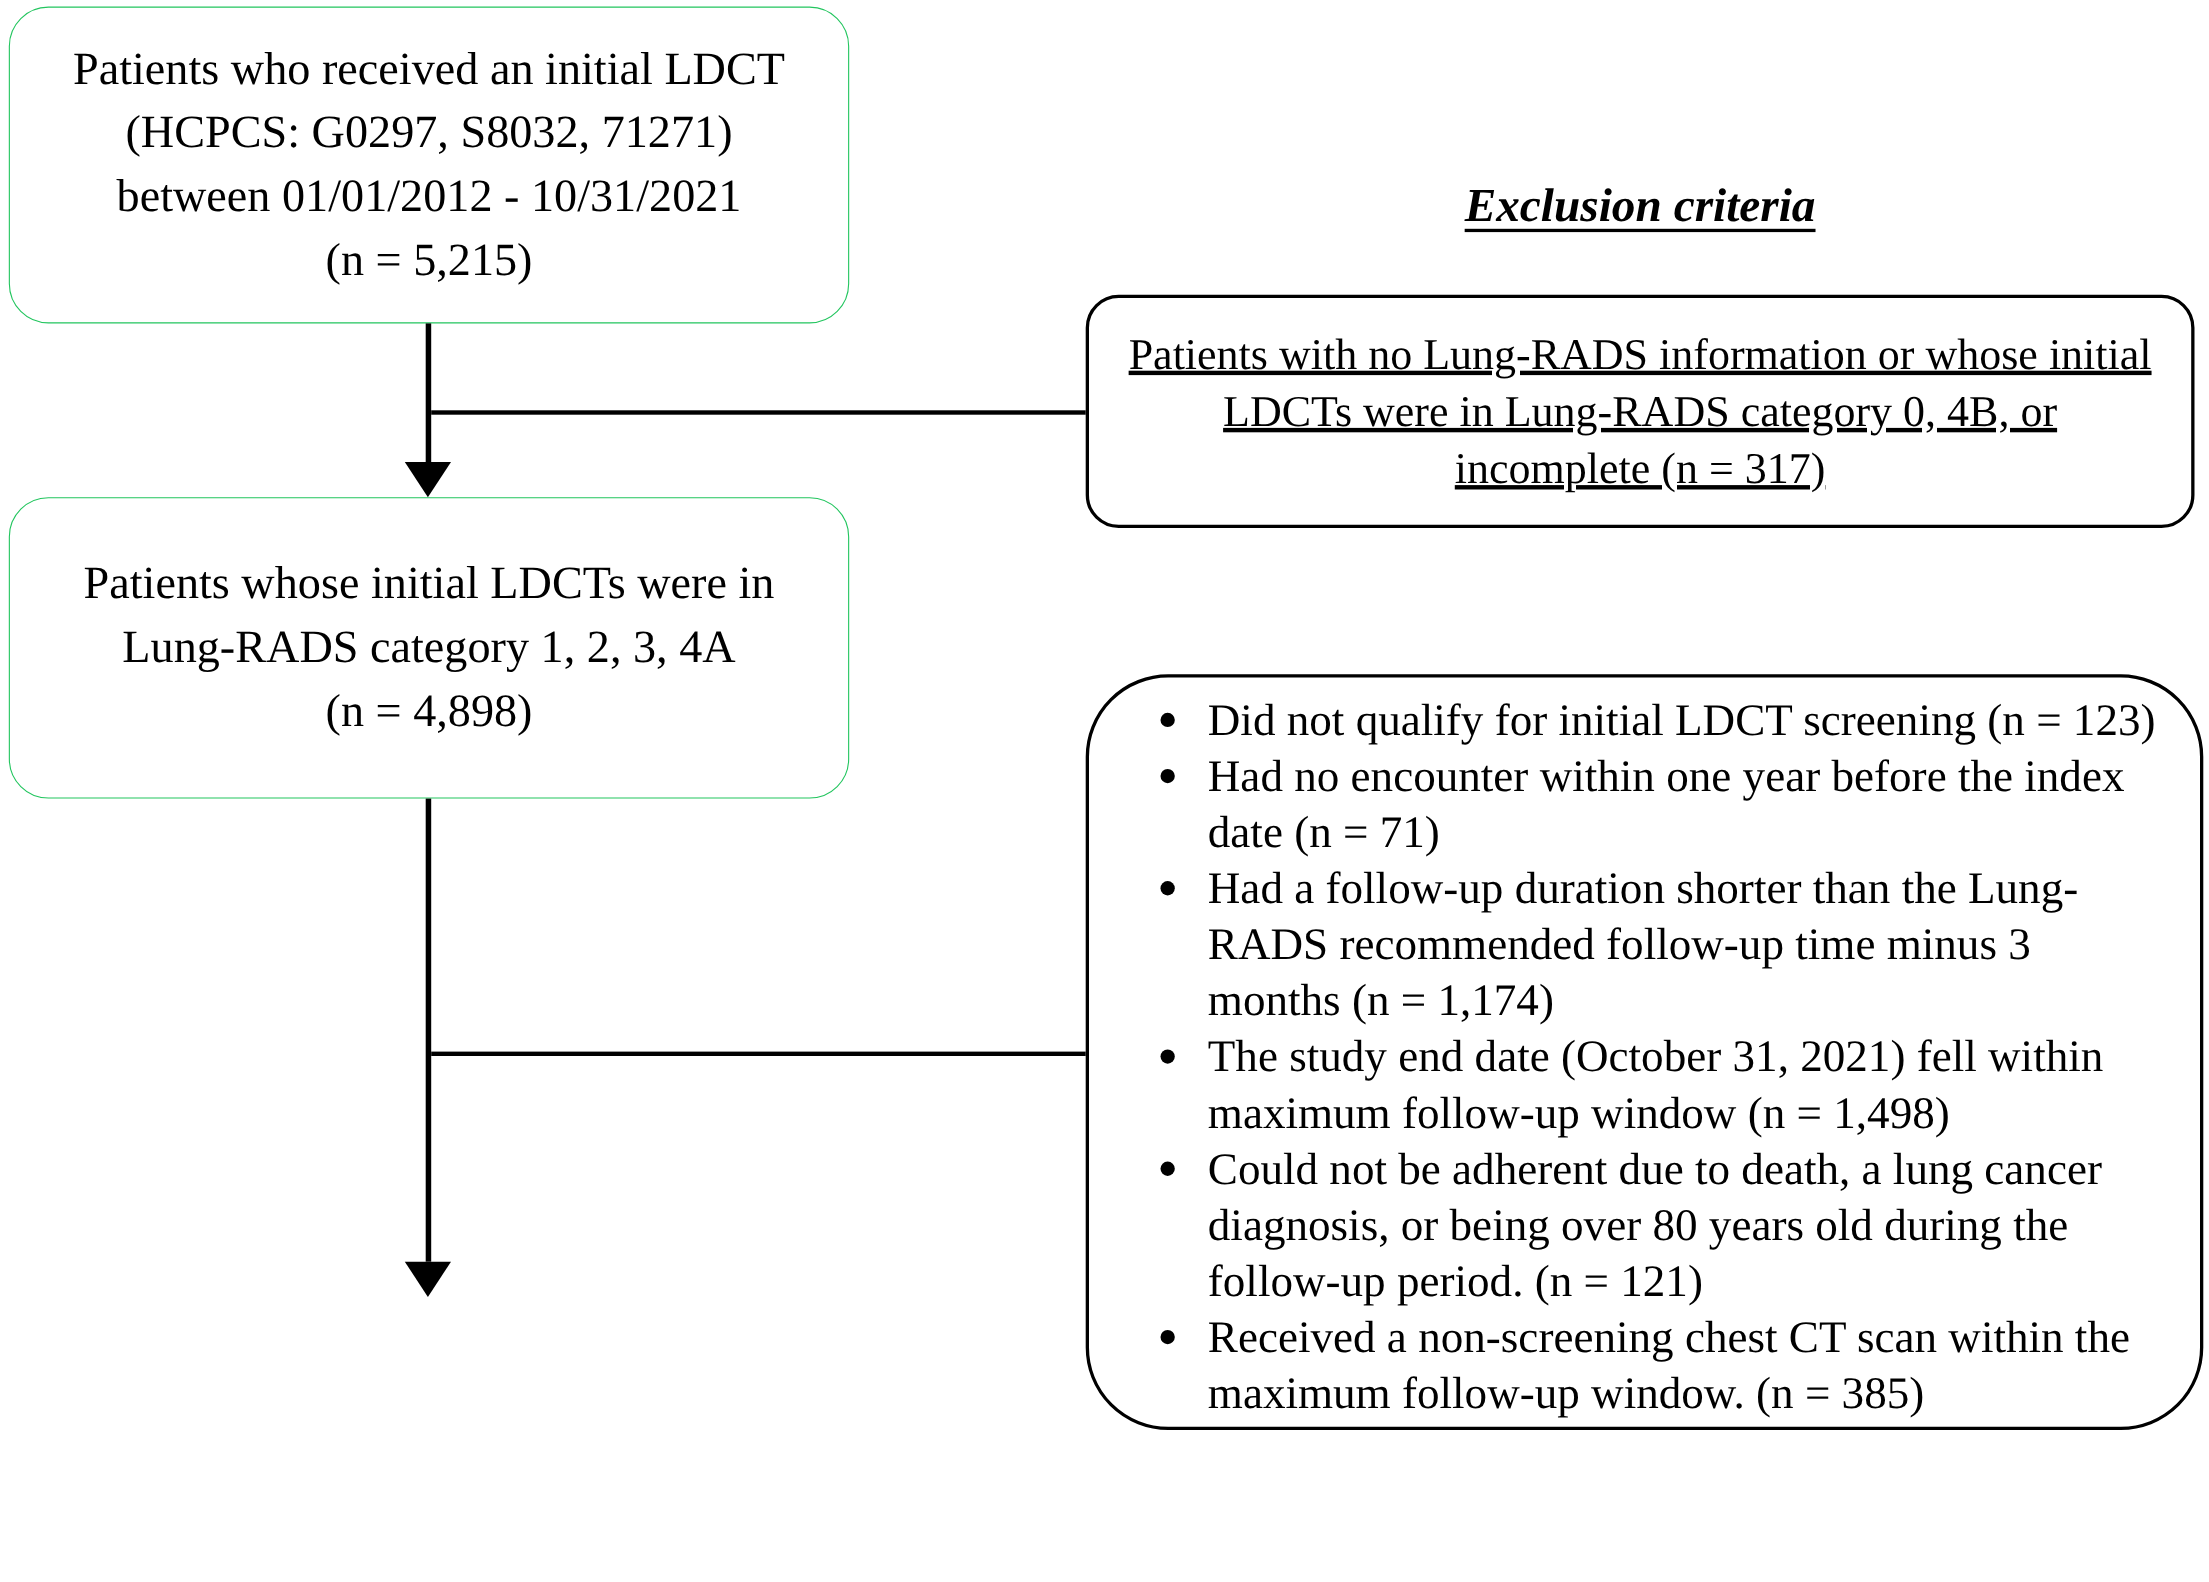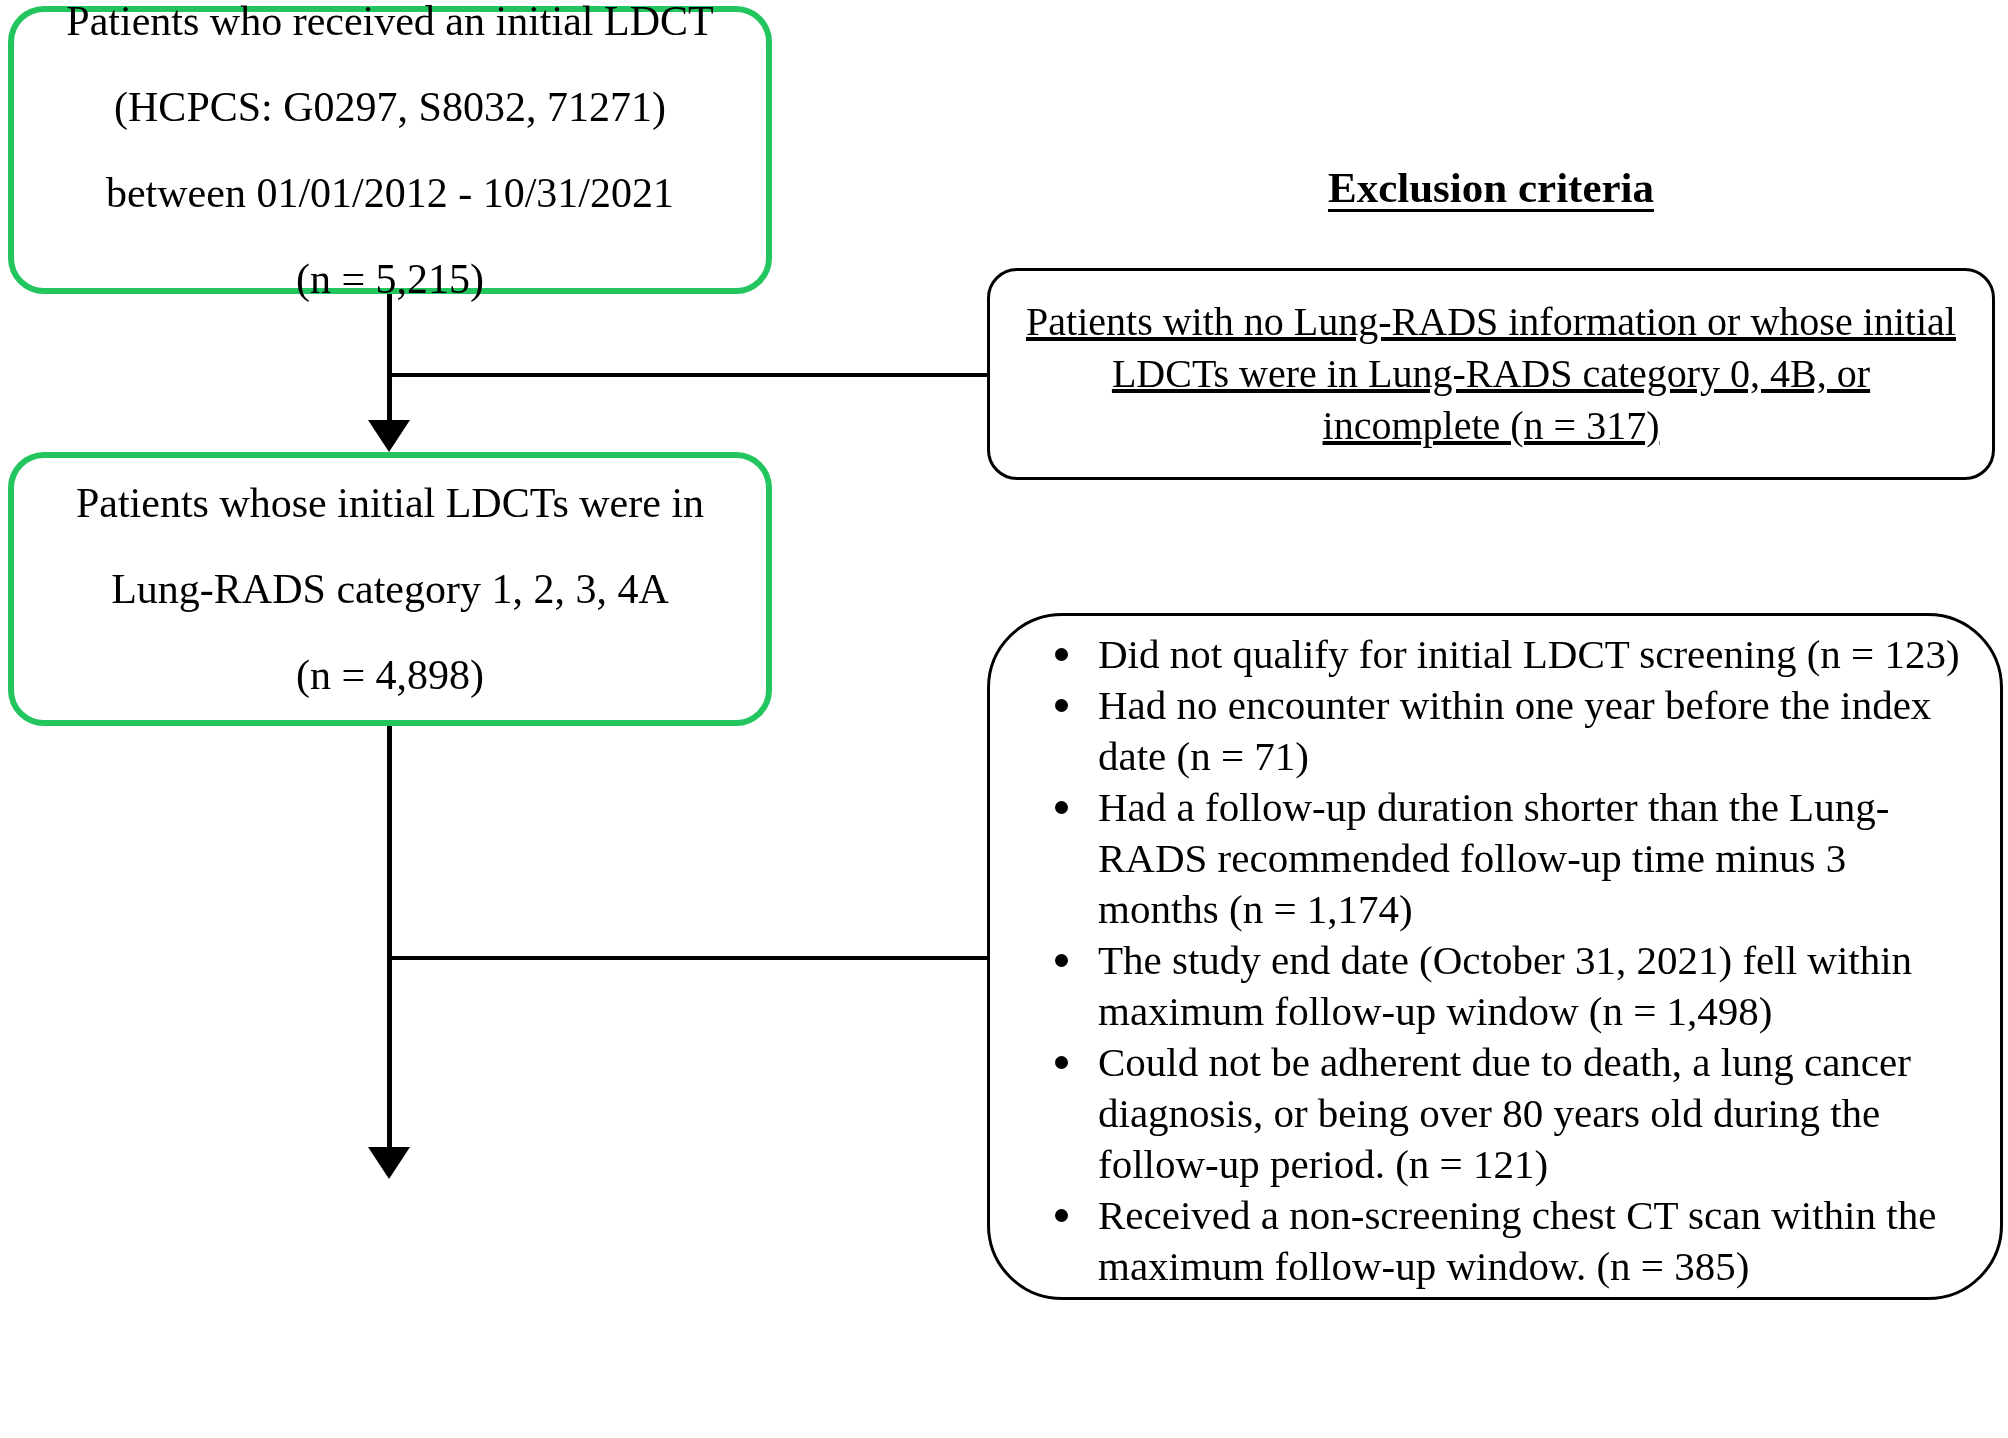--- a/index.html
+++ b/index.html
@@ -11,52 +11,52 @@
     font-family: "Liberation Serif", "DejaVu Serif", serif;
     color: #000000;
     overflow: hidden;
   }
 
   
   .flow-box {
     position: absolute;
     left: 8px;
     width: 764px;
-    border: 6px solid #22c55e;
+    border: 1px solid #22c55e;
     border-radius: 36px;
     background: #fff;
     box-sizing: border-box;
     display: flex;
     flex-direction: column;
     justify-content: center;
     align-items: center;
     text-align: center;
     font-size: 42px;
     line-height: 58px;
-    gap: 28px;
   }
   #flow-box-1 { top: 6px;    height: 288px; }
   #flow-box-2 { top: 452px;  height: 274px; }
   #flow-box-3 { top: 1179px; height: 255px; }
 
   .text-line { white-space: nowrap; }
 
   
   .exclusion-header {
     position: absolute;
     left: 987px;
     top: 163px;
     width: 1008px;
     text-align: center;
     font-size: 43px;
     font-weight: bold;
     line-height: 50px;
     text-decoration: underline;
     text-decoration-thickness: 3px;
     text-underline-offset: 7px;
+    font-style: italic;
   }
 
   .exclusion-box {
     position: absolute;
     border: 3px solid #000;
     background: #fff;
     box-sizing: border-box;
   }
   #exclusion-box-1 {
     left: 987px;

